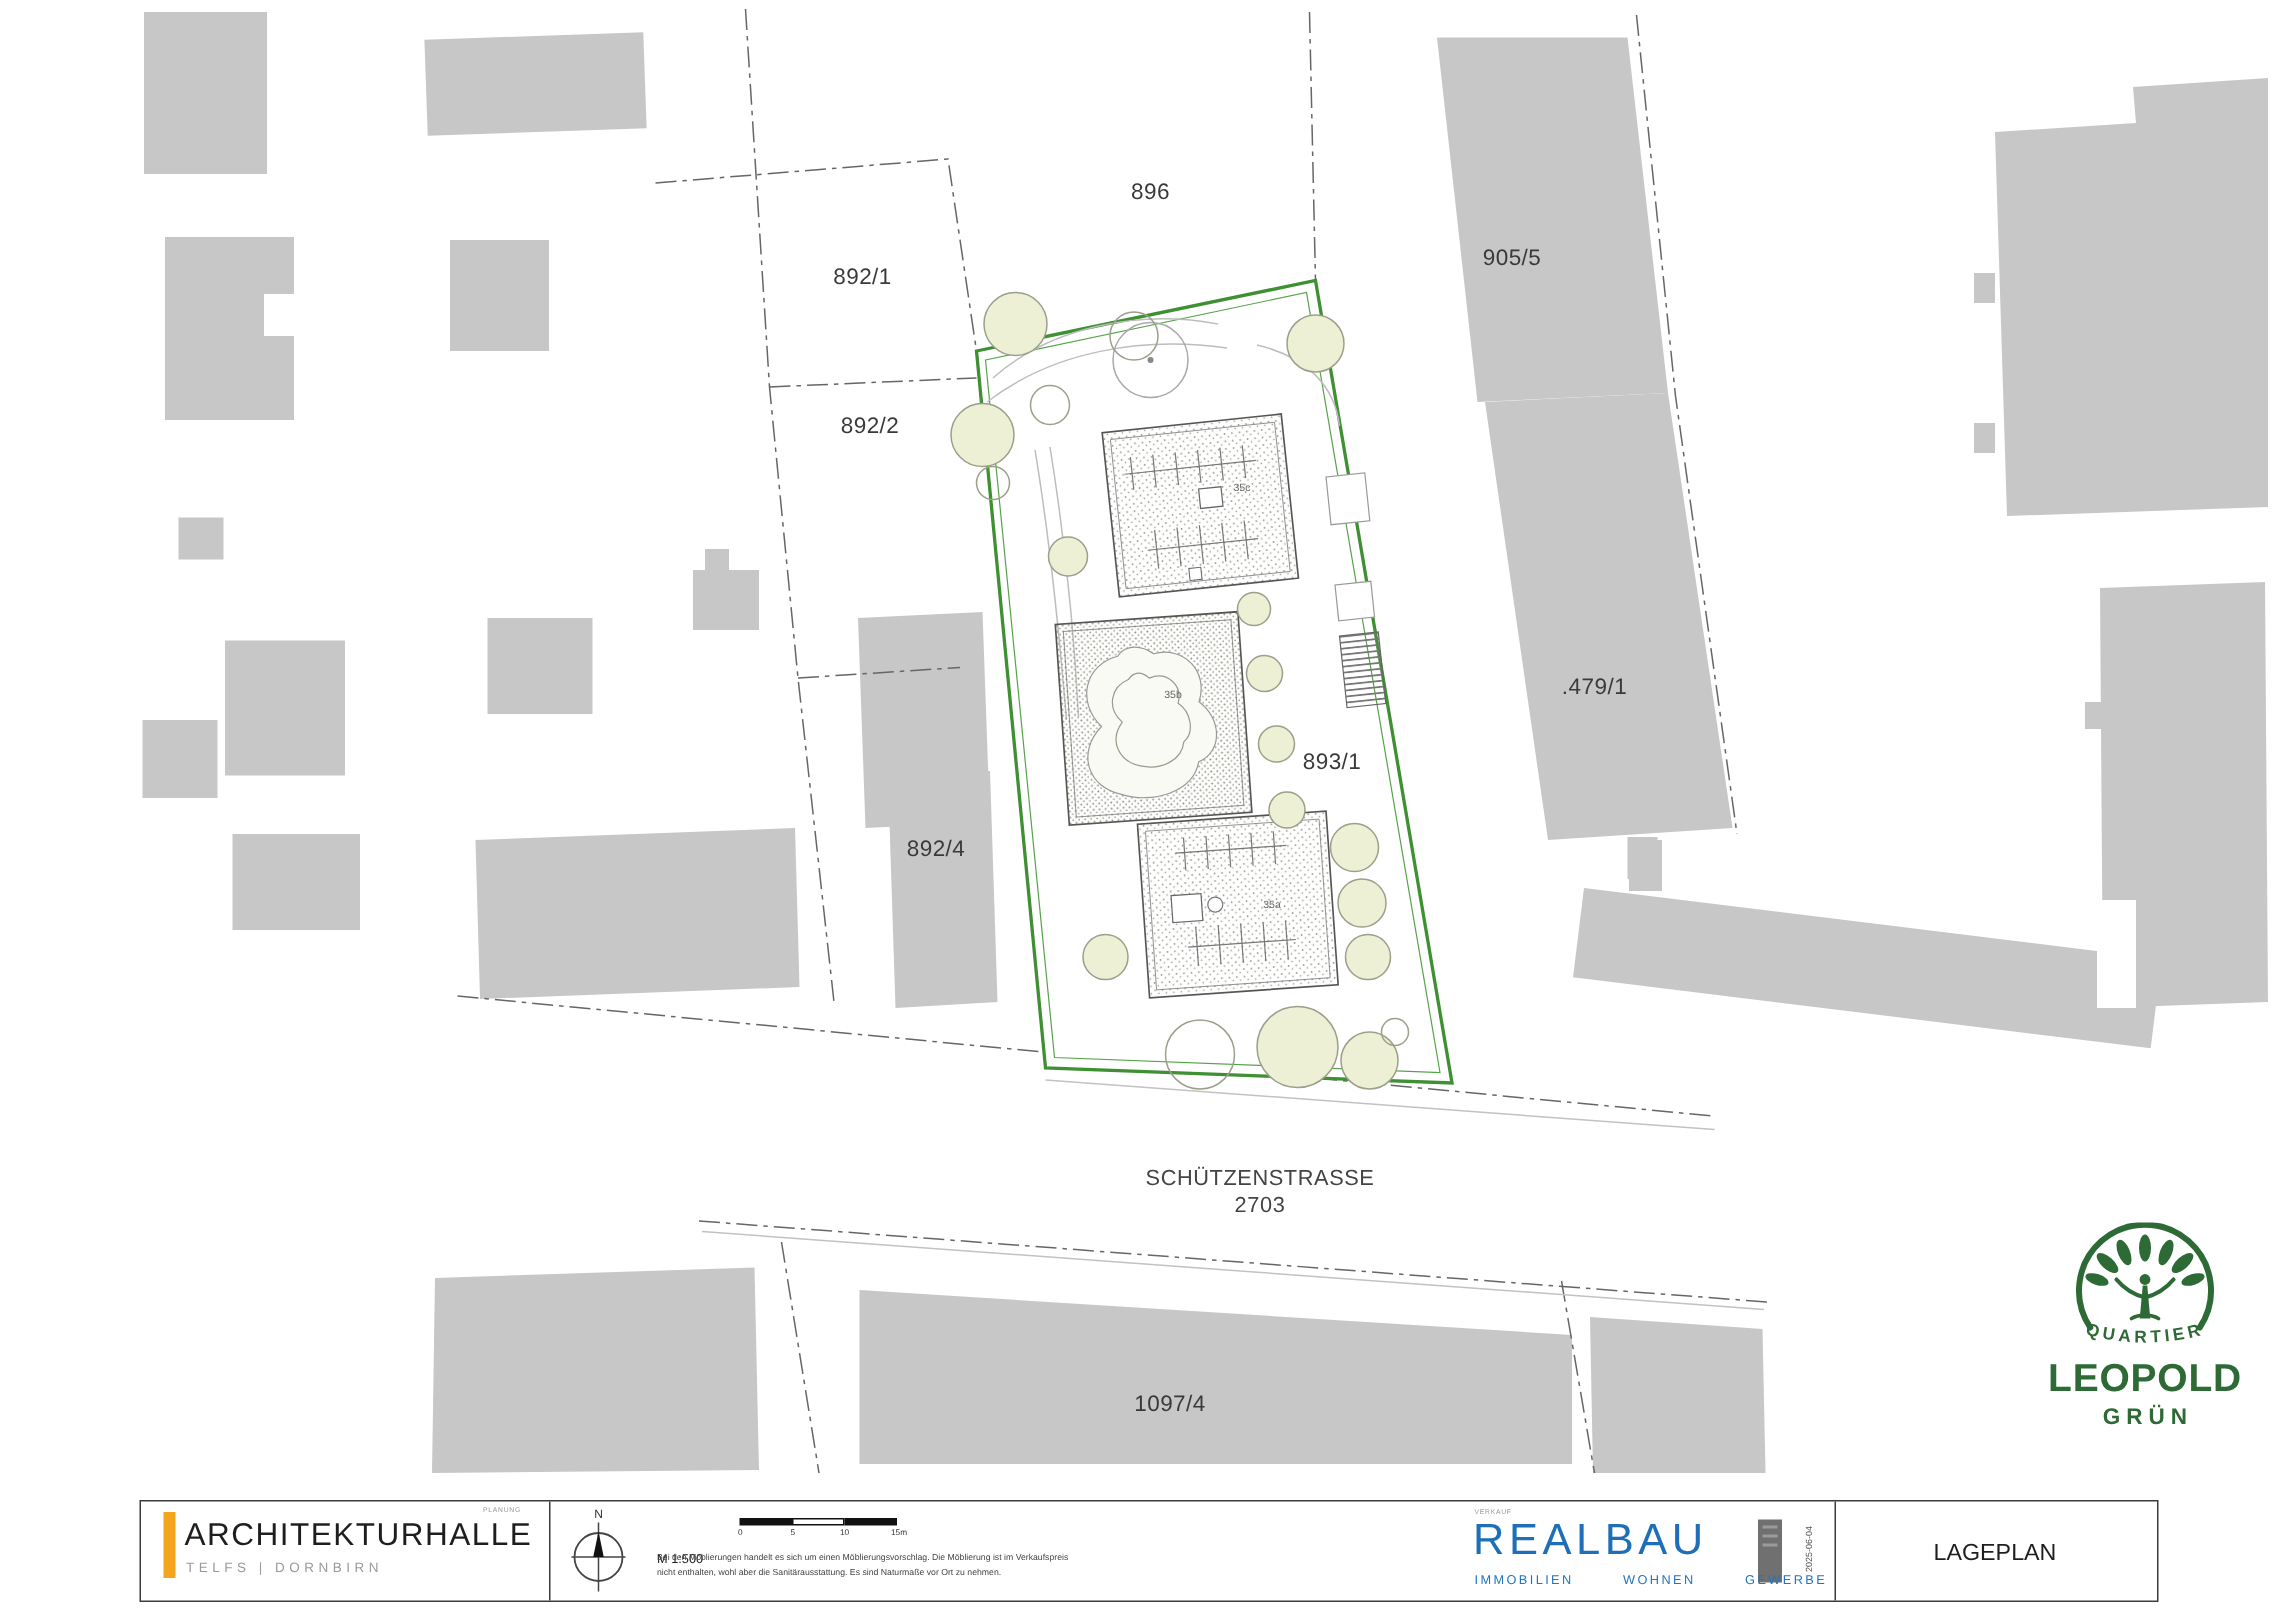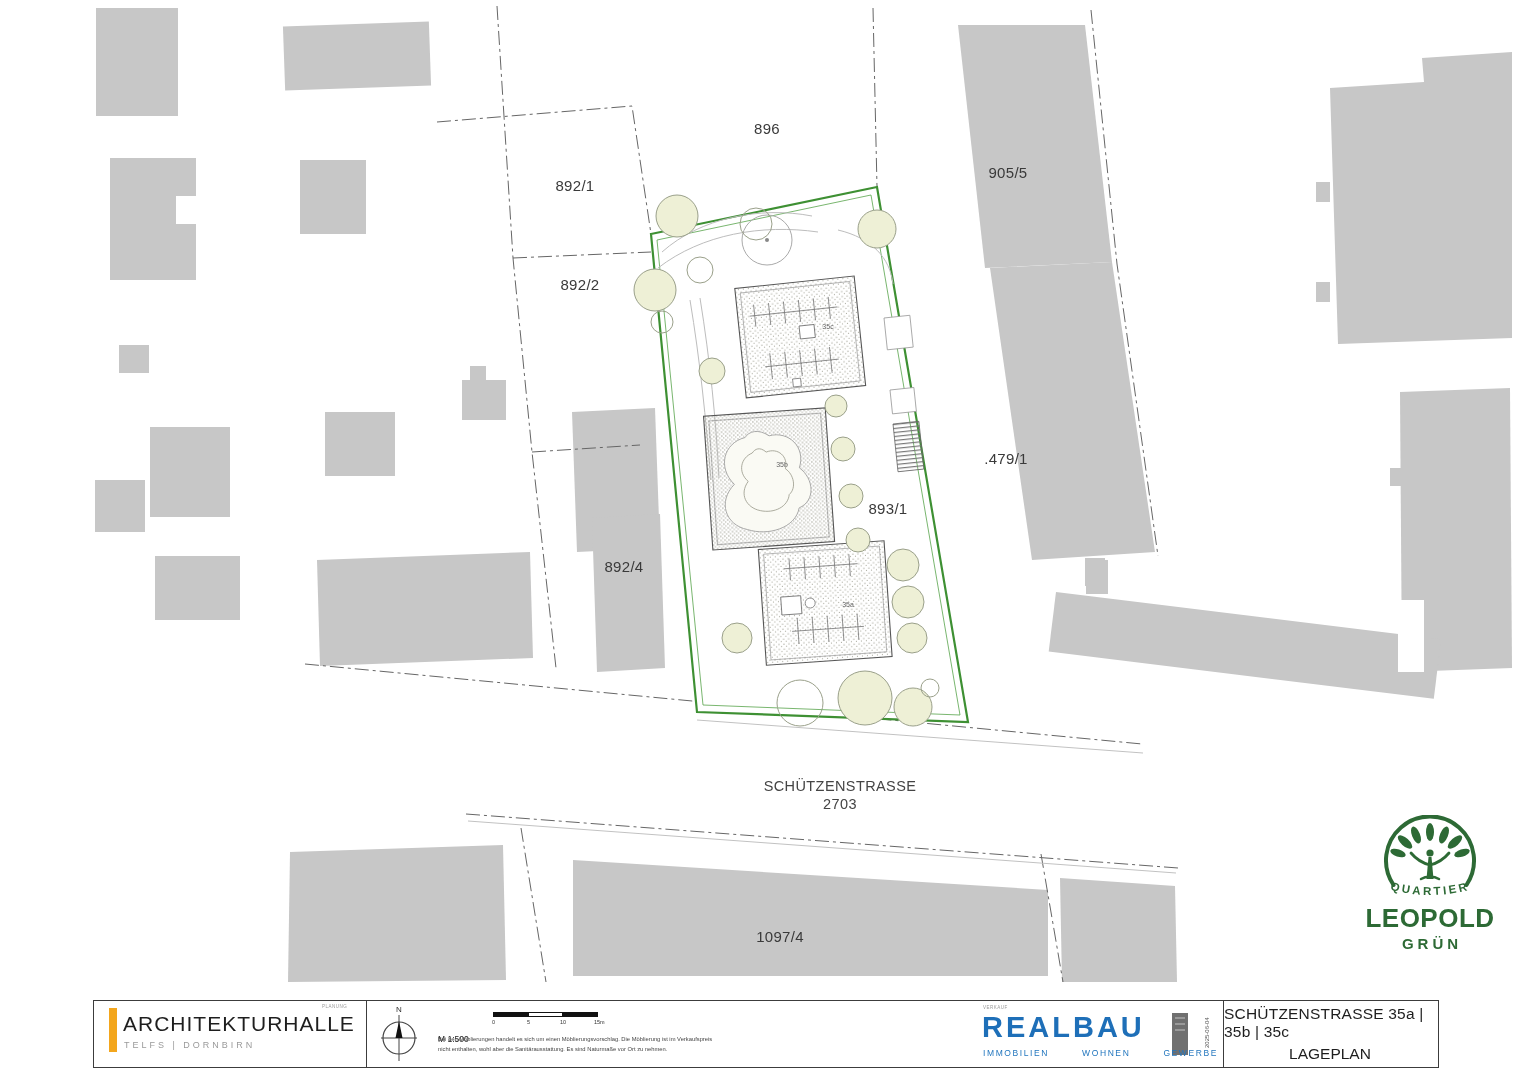--- a/index.html
+++ b/index.html
@@ -21,21 +21,21 @@
   .tiny-tag{position:absolute;font-size:4.5px;color:#999;letter-spacing:.5px;}
   #scale-label{position:absolute;left:344px;top:9px;font-size:8.5px;color:#222;margin-top:24px;}
   #scale-bar{position:absolute;left:399px;top:11px;width:105px;height:5px;display:flex;}
   #scale-bar span{height:5px;width:35px;box-sizing:border-box;}
   .sb-b{background:#111;}
   .sb-w{background:#fff;border:1px solid #111;}
   .sb-tick{position:absolute;top:18px;font-size:5.5px;color:#333;}
   #disclaimer{position:absolute;left:344px;top:33px;width:340px;font-size:5.8px;
               line-height:1.75;color:#444;}
   #realbau{position:absolute;left:882px;top:3px;width:232px;height:58px;}
-  #realbau-name{position:absolute;left:6px;top:7px;font-size:29px;font-weight:700;
+  #realbau-name{position:absolute;left:6px;top:7px;font-size:29px;font-weight:400;
                 letter-spacing:3px;color:#1e6fb8;}
   #realbau-block{position:absolute;left:196px;top:9px;width:16px;height:42px;background:#707070;}
   #realbau-block i{display:block;height:2px;margin:4px 3px 0 3px;background:#9a9a9a;}
   #realbau-sub{position:absolute;left:7px;top:44px;width:186px;display:flex;
                justify-content:space-between;font-size:8.5px;letter-spacing:1.6px;color:#2276be;gap:33px;}
   #plot-date{position:absolute;left:1110px;top:3px;height:58px;width:16px;
              font-size:6px;color:#555;writing-mode:vertical-rl;transform:rotate(180deg);
              text-align:center;}
   #sheet-title{position:absolute;left:1130px;top:0;width:212px;height:100%;
                display:flex;flex-direction:column;justify-content:center;align-items:center;
@@ -213,21 +213,21 @@
         <circle cx="930" cy="688" r="9" fill="none"></circle>
       </g>
     </g>
   </svg>
 
   <div class="lbl" style="left:767px;top:128px">896</div>
   <div class="lbl" style="left:575px;top:185px">892/1</div>
   <div class="lbl" style="left:580px;top:284px">892/2</div>
   <div class="lbl" style="left:624px;top:566px">892/4</div>
   <div class="lbl" style="left:1008px;top:172px">905/5</div>
-  <div class="lbl" style="left:1006px;top:458px">.479/1</div>
+  <div class="lbl" style="left:1063px;top:458px">.479/1</div>
   <div class="lbl" style="left:888px;top:508px">893/1</div>
   <div class="lbl" style="left:780px;top:936px">1097/4</div>
 
   <div class="lbl lbl-sm" style="left:828px;top:326px">35c</div>
   <div class="lbl lbl-sm" style="left:782px;top:464px">35b</div>
   <div class="lbl lbl-sm" style="left:848px;top:604px">35a</div>
 
   <div class="lbl lbl-street" style="left:840px;top:786px">SCHÜTZENSTRASSE</div>
   <div class="lbl lbl-street" style="left:840px;top:804px">2703</div>
 
@@ -304,18 +304,17 @@
       <div id="realbau-sub">
         <span>IMMOBILIEN</span>
         <span>WOHNEN</span>
         <span>GEWERBE</span>
       </div>
     </div>
 
     <div id="plot-date">2025-06-04</div>
 
     <div id="sheet-title">
-      <div class="t1">SCHÜTZENSTRASSE 35a | 35b | 35c</div>
       <div class="t2">LAGEPLAN</div>
     </div>
   </div>
 
 </div>
 
 </body></html>

